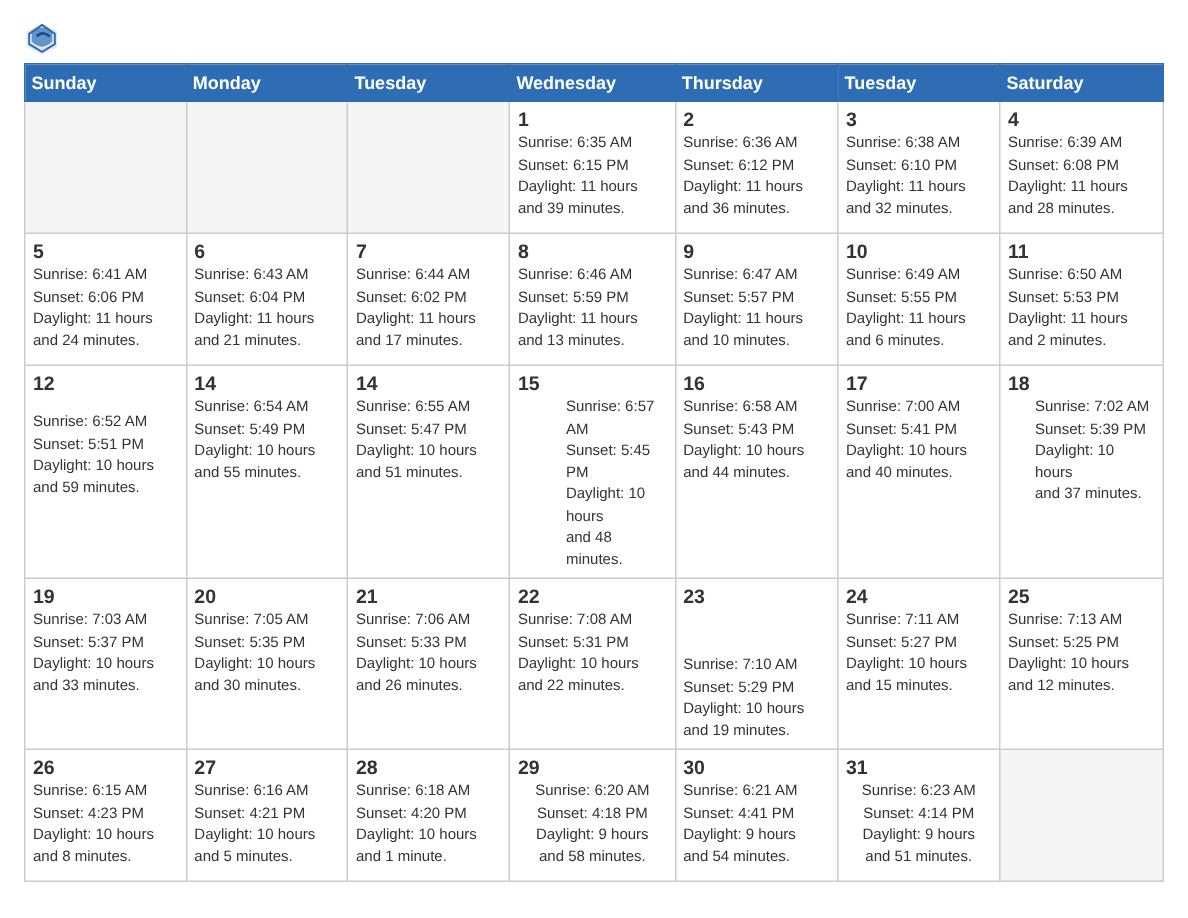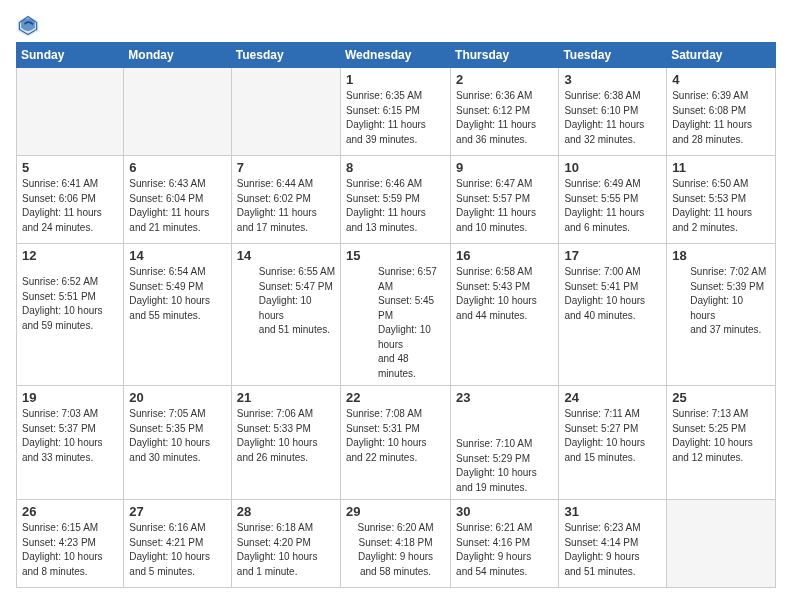--- a/index.html
+++ b/index.html
@@ -233,21 +233,21 @@
           </td>
           <td>
             <span class="day-num">14</span>
             <div class="day-info" style="white-space: pre-line;">Sunrise: 6:54 AM
 Sunset: 5:49 PM
 Daylight: 10 hours
 and 55 minutes.</div>
           </td>
           <td>
             <span class="day-num">14</span>
-            <div class="day-info" style="white-space: pre-line; margin-left: 22px;">Sunrise: 6:55 AM
+            <div class="day-info" style="white-space: pre-line;">Sunrise: 6:55 AM
 Sunset: 5:47 PM
 Daylight: 10 hours
 and 51 minutes.</div>
           </td>
           <td>
             <span class="day-num">15</span>
             <div class="day-info" style="white-space: pre-line; margin-left: 32px;">Sunrise: 6:57 AM
 Sunset: 5:45 PM
 Daylight: 10 hours
 and 48 minutes.</div>
@@ -350,27 +350,27 @@
           <td>
             <span class="day-num">29</span>
             <div class="day-info" style="white-space: pre-line; text-align: center;">Sunrise: 6:20 AM
 Sunset: 4:18 PM
 Daylight: 9 hours
 and 58 minutes.</div>
           </td>
           <td>
             <span class="day-num">30</span>
             <div class="day-info" style="white-space: pre-line;">Sunrise: 6:21 AM
-Sunset: 4:16 PM
+Sunset: 4:41 PM
 Daylight: 9 hours
 and 54 minutes.</div>
           </td>
           <td>
             <span class="day-num">31</span>
-            <div class="day-info" style="white-space: pre-line;">Sunrise: 6:23 AM
+            <div class="day-info" style="white-space: pre-line; text-align: center;">Sunrise: 6:23 AM
 Sunset: 4:14 PM
 Daylight: 9 hours
 and 51 minutes.</div>
           </td>
           <td class="empty"></td>
         </tr>
       </tbody>
   </table>
 </div>
 

